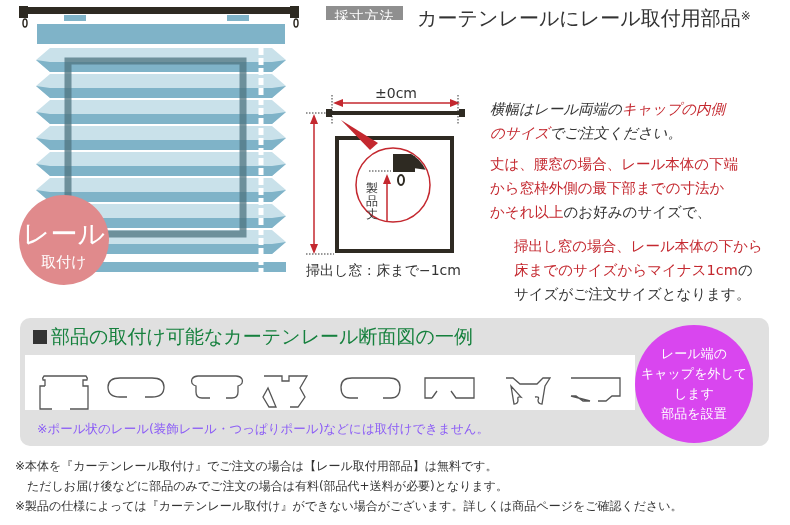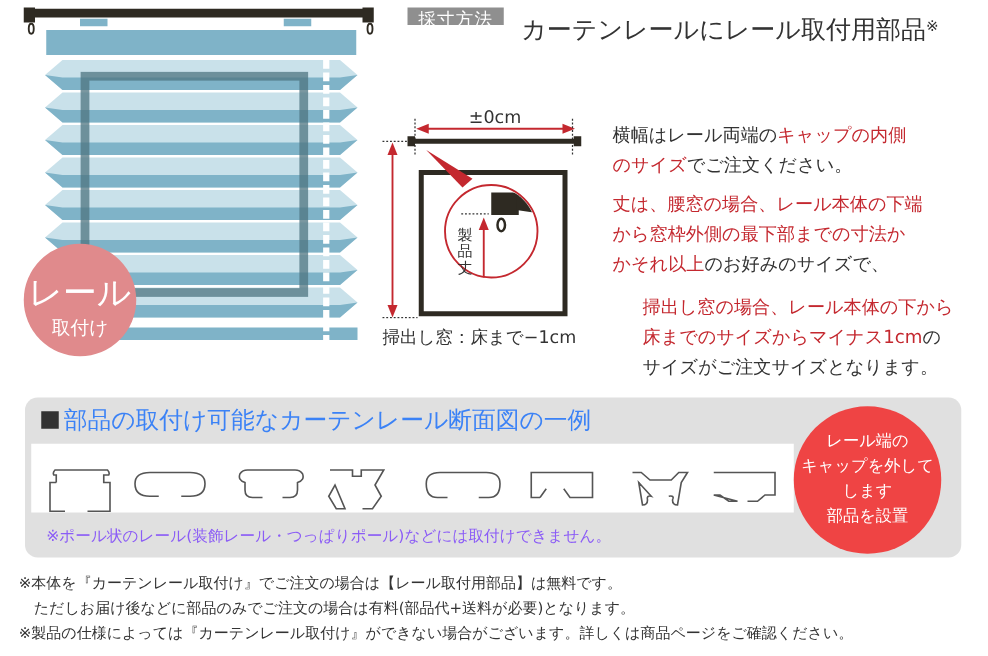--- a/index.html
+++ b/index.html
@@ -6,38 +6,38 @@
   html, body { width: 790px; height: 525px; background: #ffffff; overflow: hidden; }
   body { position: relative; font-family: "DejaVu Sans", "Liberation Sans", sans-serif; color: #333333; }
 
   .abs { position: absolute; }
 
   
   #blind-illustration { left: 0; top: 0; width: 300px; height: 290px; }
 
   
   .method-tag { left: 326px; top: 6px; width: 77px; height: 14px; background: #8f8f8f; color: #ffffff; font-size: 14px; line-height: 21px; text-align: center; letter-spacing: 1px; }
-  .title { left: 417px; top: 4px; font-size: 20px; line-height: 39px; color: #333; }
+  .title { left: 417px; top: 4px; font-size: 20px; line-height: 28px; color: #333; }
   .title sup { font-size: 12px; vertical-align: top; position: relative; top: -2px; }
 
   
   #measure-diagram { left: 300px; top: 80px; width: 190px; height: 175px; }
   .diagram-notes { left: 306px; top: 260px; font-size: 14px; line-height: 21px; color: #333; }
 
   
   .desc { left: 490px; font-size: 14.5px; line-height: 24px; color: #333; }
   .red { color: #c4282f; }
 
   
   .panel { left: 20px; top: 318px; width: 749px; height: 128px; background: #e0e0e0; border-radius: 10px; }
-  .panel-title { left: 33px; top: 323px; font-size: 19px; color: #3b82f6; line-height: 26px; }
+  .panel-title { left: 33px; top: 323px; font-size: 19px; color: #15803d; line-height: 26px; }
   .panel-title .sq { display: inline-block; width: 14px; height: 14px; background: #333; margin-right: 4px; vertical-align: -1px; }
   .profiles { left: 25px; top: 355px; width: 610px; height: 55px; background: #ffffff; }
   .panel-note { left: 37px; top: 421px; font-size: 12.5px; color: #8b5cf6; }
-  .cap-circle { left: 635px; top: 325px; width: 118px; height: 118px; border-radius: 50%; background: #ef4444; color: #fff; font-size: 13px; line-height: 20px; text-align: center; display: flex; flex-direction: column; justify-content: center; }
+  .cap-circle { left: 635px; top: 325px; width: 118px; height: 118px; border-radius: 50%; background: #d946ef; color: #fff; font-size: 13px; line-height: 20px; text-align: center; display: flex; flex-direction: column; justify-content: center; }
 
   
   .foot { left: 15px; font-size: 12px; line-height: 16px; color: #333; white-space: nowrap; }
 </style>
 </head>
 <body>
 
 <svg id="blind-illustration" class="abs" viewBox="0 0 300 290">
 
   <rect x="20" y="7" width="278" height="7" fill="#2e2a22"></rect>
@@ -124,21 +124,21 @@
   <polygon points="387,174 383,184 391,184" fill="#c4282f"></polygon>
   <text x="372" y="192" text-anchor="middle" font-size="12" fill="#333" font-family="DejaVu Sans, sans-serif">製</text>
   <text x="372" y="205" text-anchor="middle" font-size="12" fill="#333" font-family="DejaVu Sans, sans-serif">品</text>
   <text x="372" y="218" text-anchor="middle" font-size="12" fill="#333" font-family="DejaVu Sans, sans-serif">丈</text>
 </svg>
 
 <div class="abs diagram-notes">
   <div>掃出し窓：床まで−1cm</div>
 </div>
 
-<div class="abs desc" id="desc-p1" style="top:97px;"><span>横幅はレール両端の</span><span class="red">キャップの内側</span><br><span class="red">のサイズ</span><span>でご注文ください。</span></div>
+<div class="abs desc" id="desc-p1" style="top:97px;font-style:italic;"><span>横幅はレール両端の</span><span class="red">キャップの内側</span><br><span class="red">のサイズ</span><span>でご注文ください。</span></div>
 <div class="abs desc" id="desc-p2" style="top:152px;"><span class="red">丈は、腰窓の場合、レール本体の下端</span><br><span class="red">から窓枠外側の最下部までの寸法か</span><br><span class="red">かそれ以上</span><span>のお好みのサイズで、</span></div>
 <div class="abs desc" id="desc-p3" style="top:234px;margin-left:24px;"><span class="red">掃出し窓の場合、レール本体の下から</span><br><span class="red">床までのサイズからマイナス1cm</span><span>の</span><br><span>サイズがご注文サイズとなります。</span></div>
 
 <div class="abs panel"></div>
 <div class="abs panel-title"><span class="sq"></span><span>部品の取付け可能なカーテンレール断面図の一例</span></div>
 
 <svg class="abs profiles" viewBox="25 355 610 55" fill="none" stroke="#555" stroke-width="1.3">
 
   <path d="M45,386 H40 V409 H52 M70,409 H88 V386 H83 V380 H87 Q88,378 86,376 H44 Q42,378 43,380 H45 V386"></path>
 

